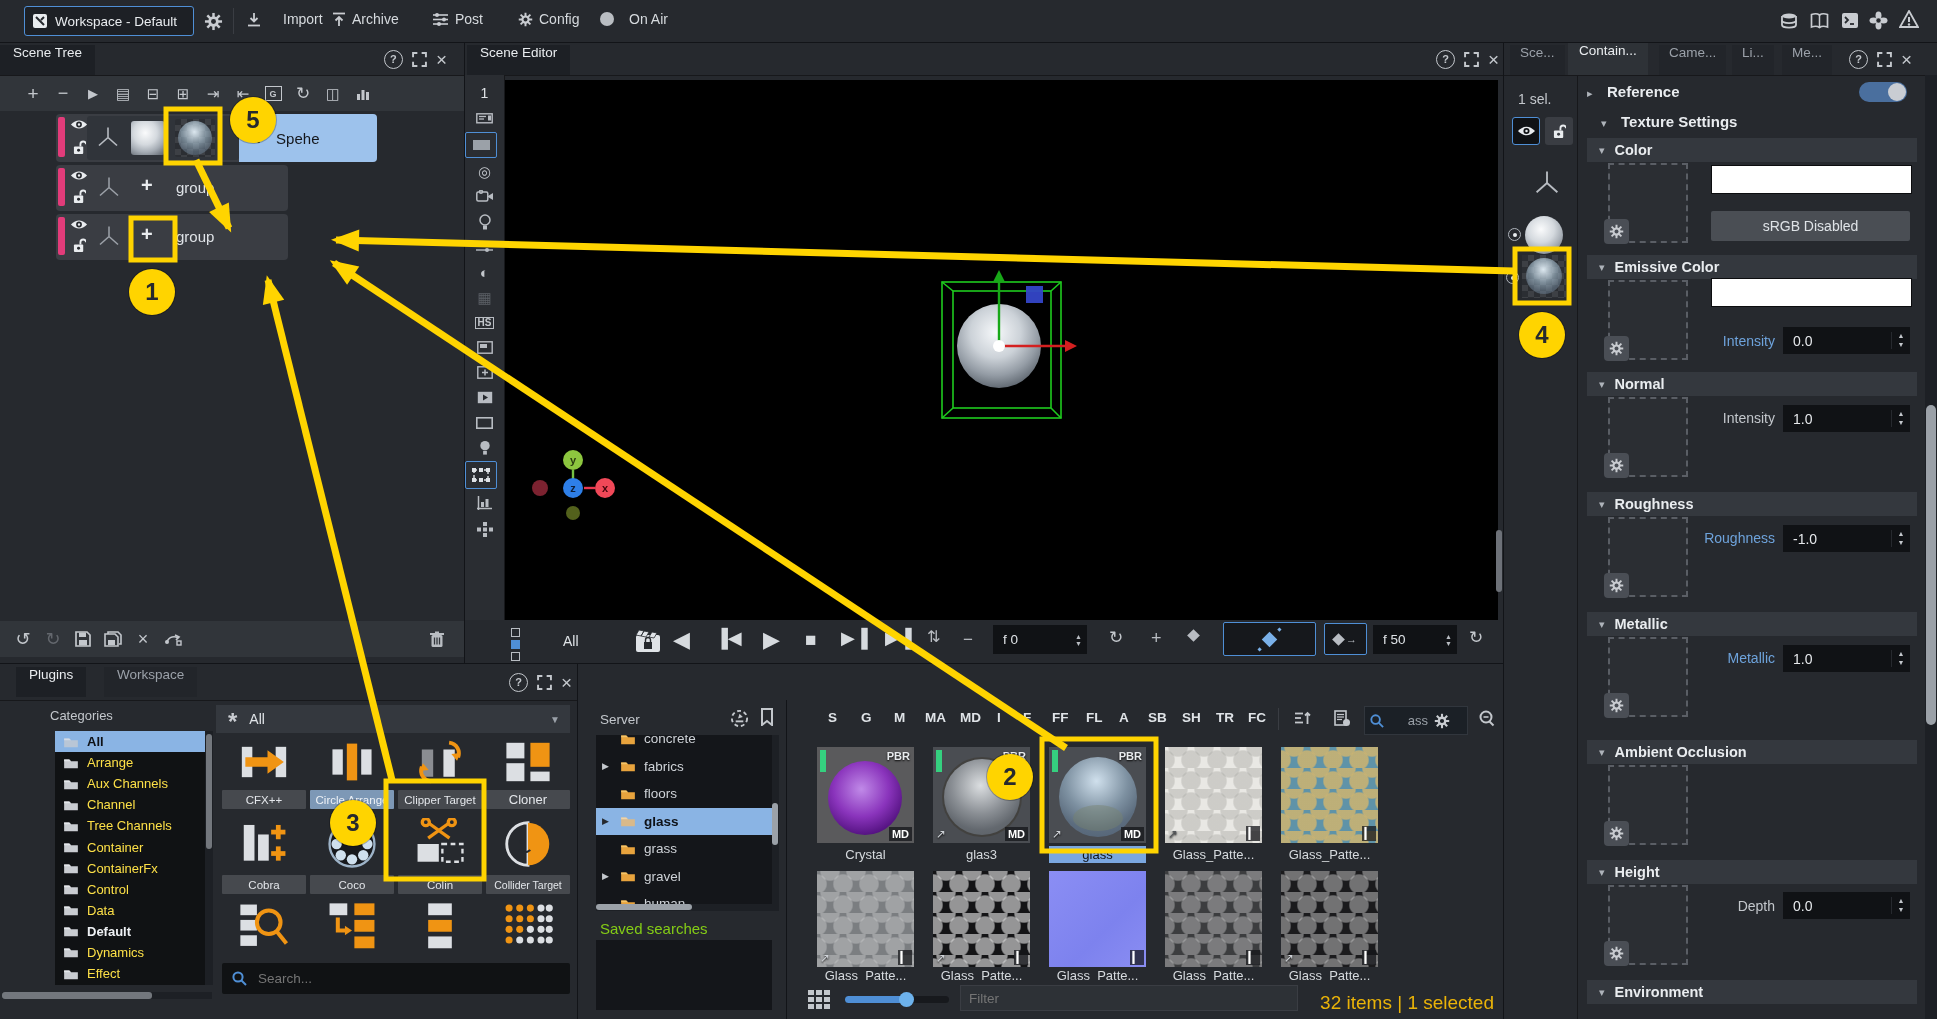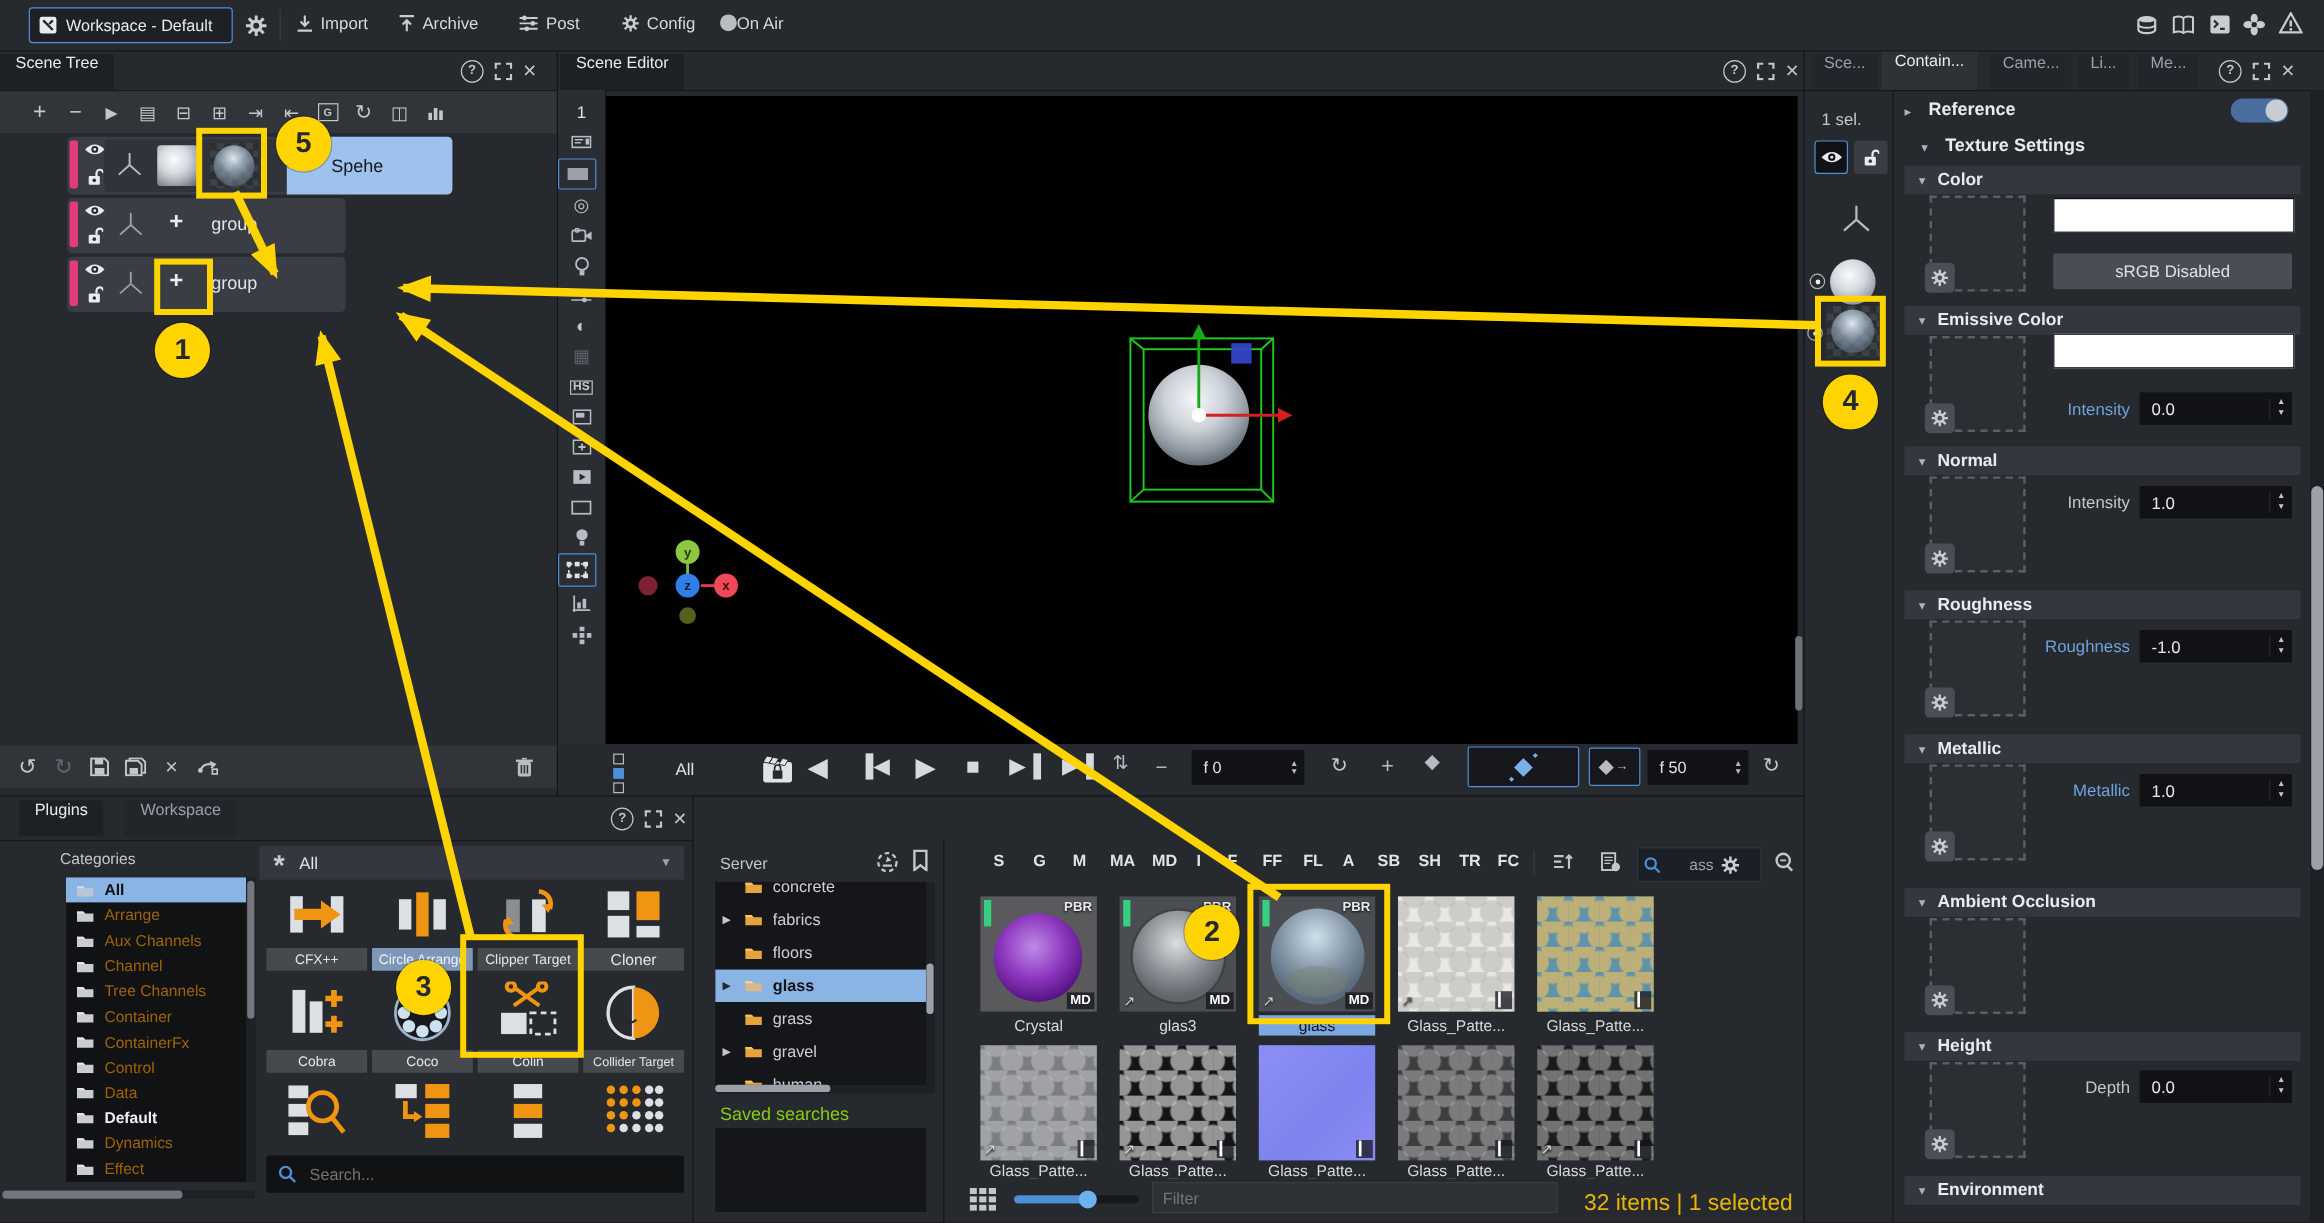--- a/index.html
+++ b/index.html
@@ -33,21 +33,21 @@
   .g-arrow-ne::before{content:"\2197"}
   .gbox{width:15px;height:13px;border:1.4px solid #c3c7cc;font-size:9px;font-weight:bold;display:flex;align-items:center;justify-content:center}
   
   .trow{position:absolute;background:#3a3d43;border-radius:4px}
   .pinkbar{position:absolute;left:2px;top:3px;width:7px;height:40px;background:#e23c7a;border-radius:2px}
   .eyecol{position:absolute;left:12px;top:3px;width:22px;height:40px;display:flex;flex-direction:column;align-items:center;justify-content:space-between;padding:2px 0;box-sizing:border-box}
   .thumb-sphere{border-radius:3px;background:radial-gradient(circle at 42% 35%,#fafbfc,#d4d9de 40%,#a6adb5 65%,#70777f 88%,#555b63)}
   .checker{background-image:conic-gradient(#3d4045 25%,#2b2e33 0 50%,#3d4045 0 75%,#2b2e33 0);background-size:12px 12px}
   .glassball{border-radius:50%;background:radial-gradient(circle at 48% 32%,rgba(228,240,248,.95),rgba(170,195,212,.6) 42%,rgba(118,140,160,.5) 68%,rgba(78,92,108,.75) 100%)}
   
-  .catrow{height:21.1px;display:flex;align-items:center;gap:8px;padding-left:8px;color:#a16207;font-size:13px;white-space:nowrap}
+  .catrow{height:21.1px;display:flex;align-items:center;gap:8px;padding-left:8px;color:#fde047;font-size:13px;white-space:nowrap}
   .catrow.sel{background:#8ab4e4;color:#0e1116;font-weight:bold}
   .fold{width:16px;height:12px;flex:0 0 auto}
   
   .plab{position:absolute;height:19px;background:#46494e;color:#e3e6ea;font-size:11.5px;display:flex;align-items:center;justify-content:center;border-radius:1px;white-space:nowrap;overflow:hidden}
   .picon{position:absolute;display:flex;align-items:center;justify-content:center}
   
   .afold-row{height:27.5px;display:flex;align-items:center;gap:8px;padding-left:24px;color:#ced2d7;font-size:13.5px;position:relative}
   .afold-row.sel{background:#8ab4e4;color:#0e1116;font-weight:bold}
   .exp{position:absolute;left:6px;font-size:9px;color:#c3c7cc}
   .letter{font-weight:bold;color:#dfe3e7;font-size:13.5px;position:absolute;top:0}
@@ -102,21 +102,21 @@
             <line x1="10" y1="1" x2="10" y2="19"></line>
             <line x1="1" y1="10" x2="19" y2="10"></line>
             <line x1="3.5" y1="3.5" x2="16.5" y2="16.5"></line>
             <line x1="16.5" y1="3.5" x2="3.5" y2="16.5"></line>
           </g>
           <circle cx="10" cy="10" r="5.5" fill="#c9ccd1"></circle>
           <circle cx="10" cy="10" r="2.6" fill="#26292e"></circle>
         </svg>
       </span>
     <div class="a" style="left:233px;top:8px;width:1px;height:26px;background:#3a3d43"></div>
-    <div class="a" style="left:247px;top:11px;display:flex;align-items:center;gap:6px;color:#d6dade;font-size:14px">
+    <div class="a" style="left:247px;top:11px;display:flex;align-items:center;gap:22px;color:#d6dade;font-size:14px">
       <span class="ic">
           <svg width="14" height="15" viewBox="0 0 14 15">
             <path d="M7 1v8M3.5 6L7 9.5 10.5 6" stroke="#c9ccd1" stroke-width="1.8" fill="none"></path>
             <line x1="1" y1="13.5" x2="13" y2="13.5" stroke="#c9ccd1" stroke-width="1.8"></line>
           </svg>
         </span>
       <span>Import</span>
     </div>
     <div class="a" style="left:332px;top:11px;display:flex;align-items:center;gap:6px;color:#d6dade;font-size:14px">
       <span class="ic">
@@ -150,21 +150,21 @@
               <line x1="1" y1="10" x2="19" y2="10"></line>
               <line x1="3.5" y1="3.5" x2="16.5" y2="16.5"></line>
               <line x1="16.5" y1="3.5" x2="3.5" y2="16.5"></line>
             </g>
             <circle cx="10" cy="10" r="5.5" fill="#c9ccd1"></circle>
             <circle cx="10" cy="10" r="2.6" fill="#26292e"></circle>
           </svg>
         </span>
       <span>Config</span>
     </div>
-    <div class="a" style="left:600px;top:11px;display:flex;align-items:center;gap:0;color:#d6dade;font-size:14px">
+    <div class="a" style="left:600px;top:11px;display:flex;align-items:center;gap:15px;color:#d6dade;font-size:14px">
       <span style="width:14px;height:14px;border-radius:50%;background:#b9bdc2"></span>
       <span>On Air</span>
     </div>
     <span class="ic a" style="left:1780px;top:12px">
         <svg width="18" height="18" viewBox="0 0 18 18">
           <ellipse cx="9" cy="4" rx="7" ry="2.6" fill="#c9ccd1"></ellipse>
           <path d="M2 4v9c0 1.4 3.1 2.6 7 2.6s7-1.2 7-2.6V4" fill="none" stroke="#c9ccd1" stroke-width="1.8"></path>
           <path d="M2 8.5c0 1.4 3.1 2.6 7 2.6s7-1.2 7-2.6" fill="none" stroke="#c9ccd1" stroke-width="1.6"></path>
         </svg>
       </span>

